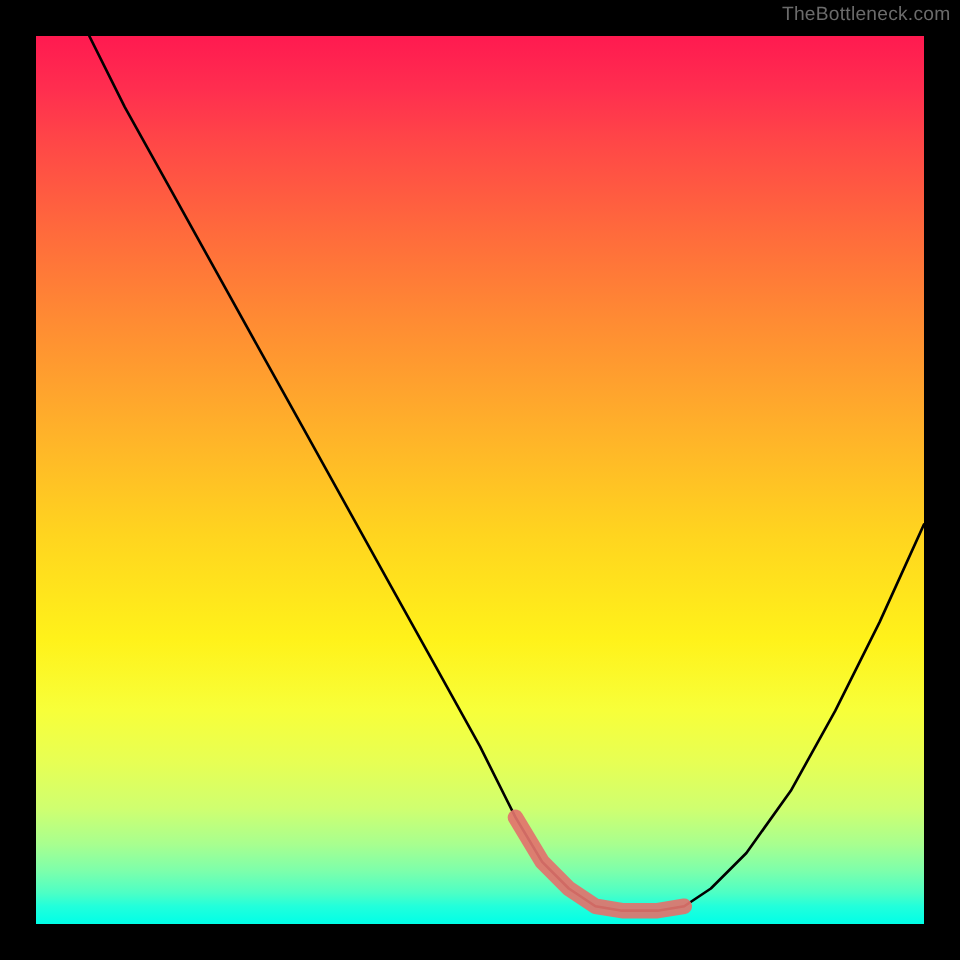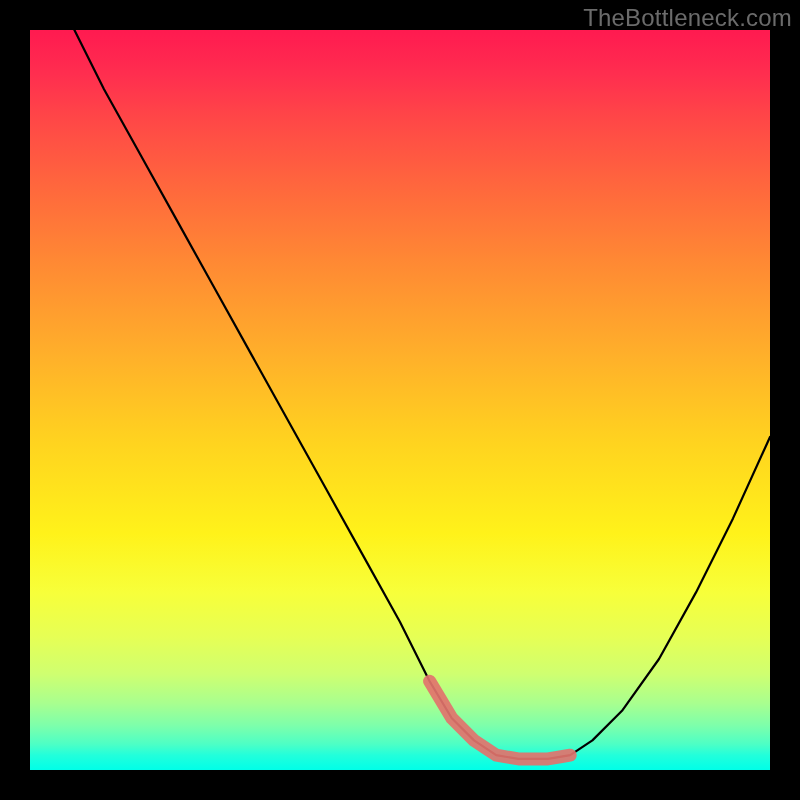--- a/index.html
+++ b/index.html
@@ -40,21 +40,21 @@
       #4dffc5 96.5%,
       #22ffdb 98%,
       #00ffe8 100%
     );
   }
   .watermark {
     position: absolute;
     top: 4px;
     right: 8px;
     color: #6b6b6b;
-    font-size: 24px;
+    font-size: 16px;
     font-weight: 400;
     letter-spacing: 0.2px;
     user-select: none;
   }
   svg.curve {
     position: absolute;
     left: 0;
     top: 0;
     width: 740px;
     height: 740px;

